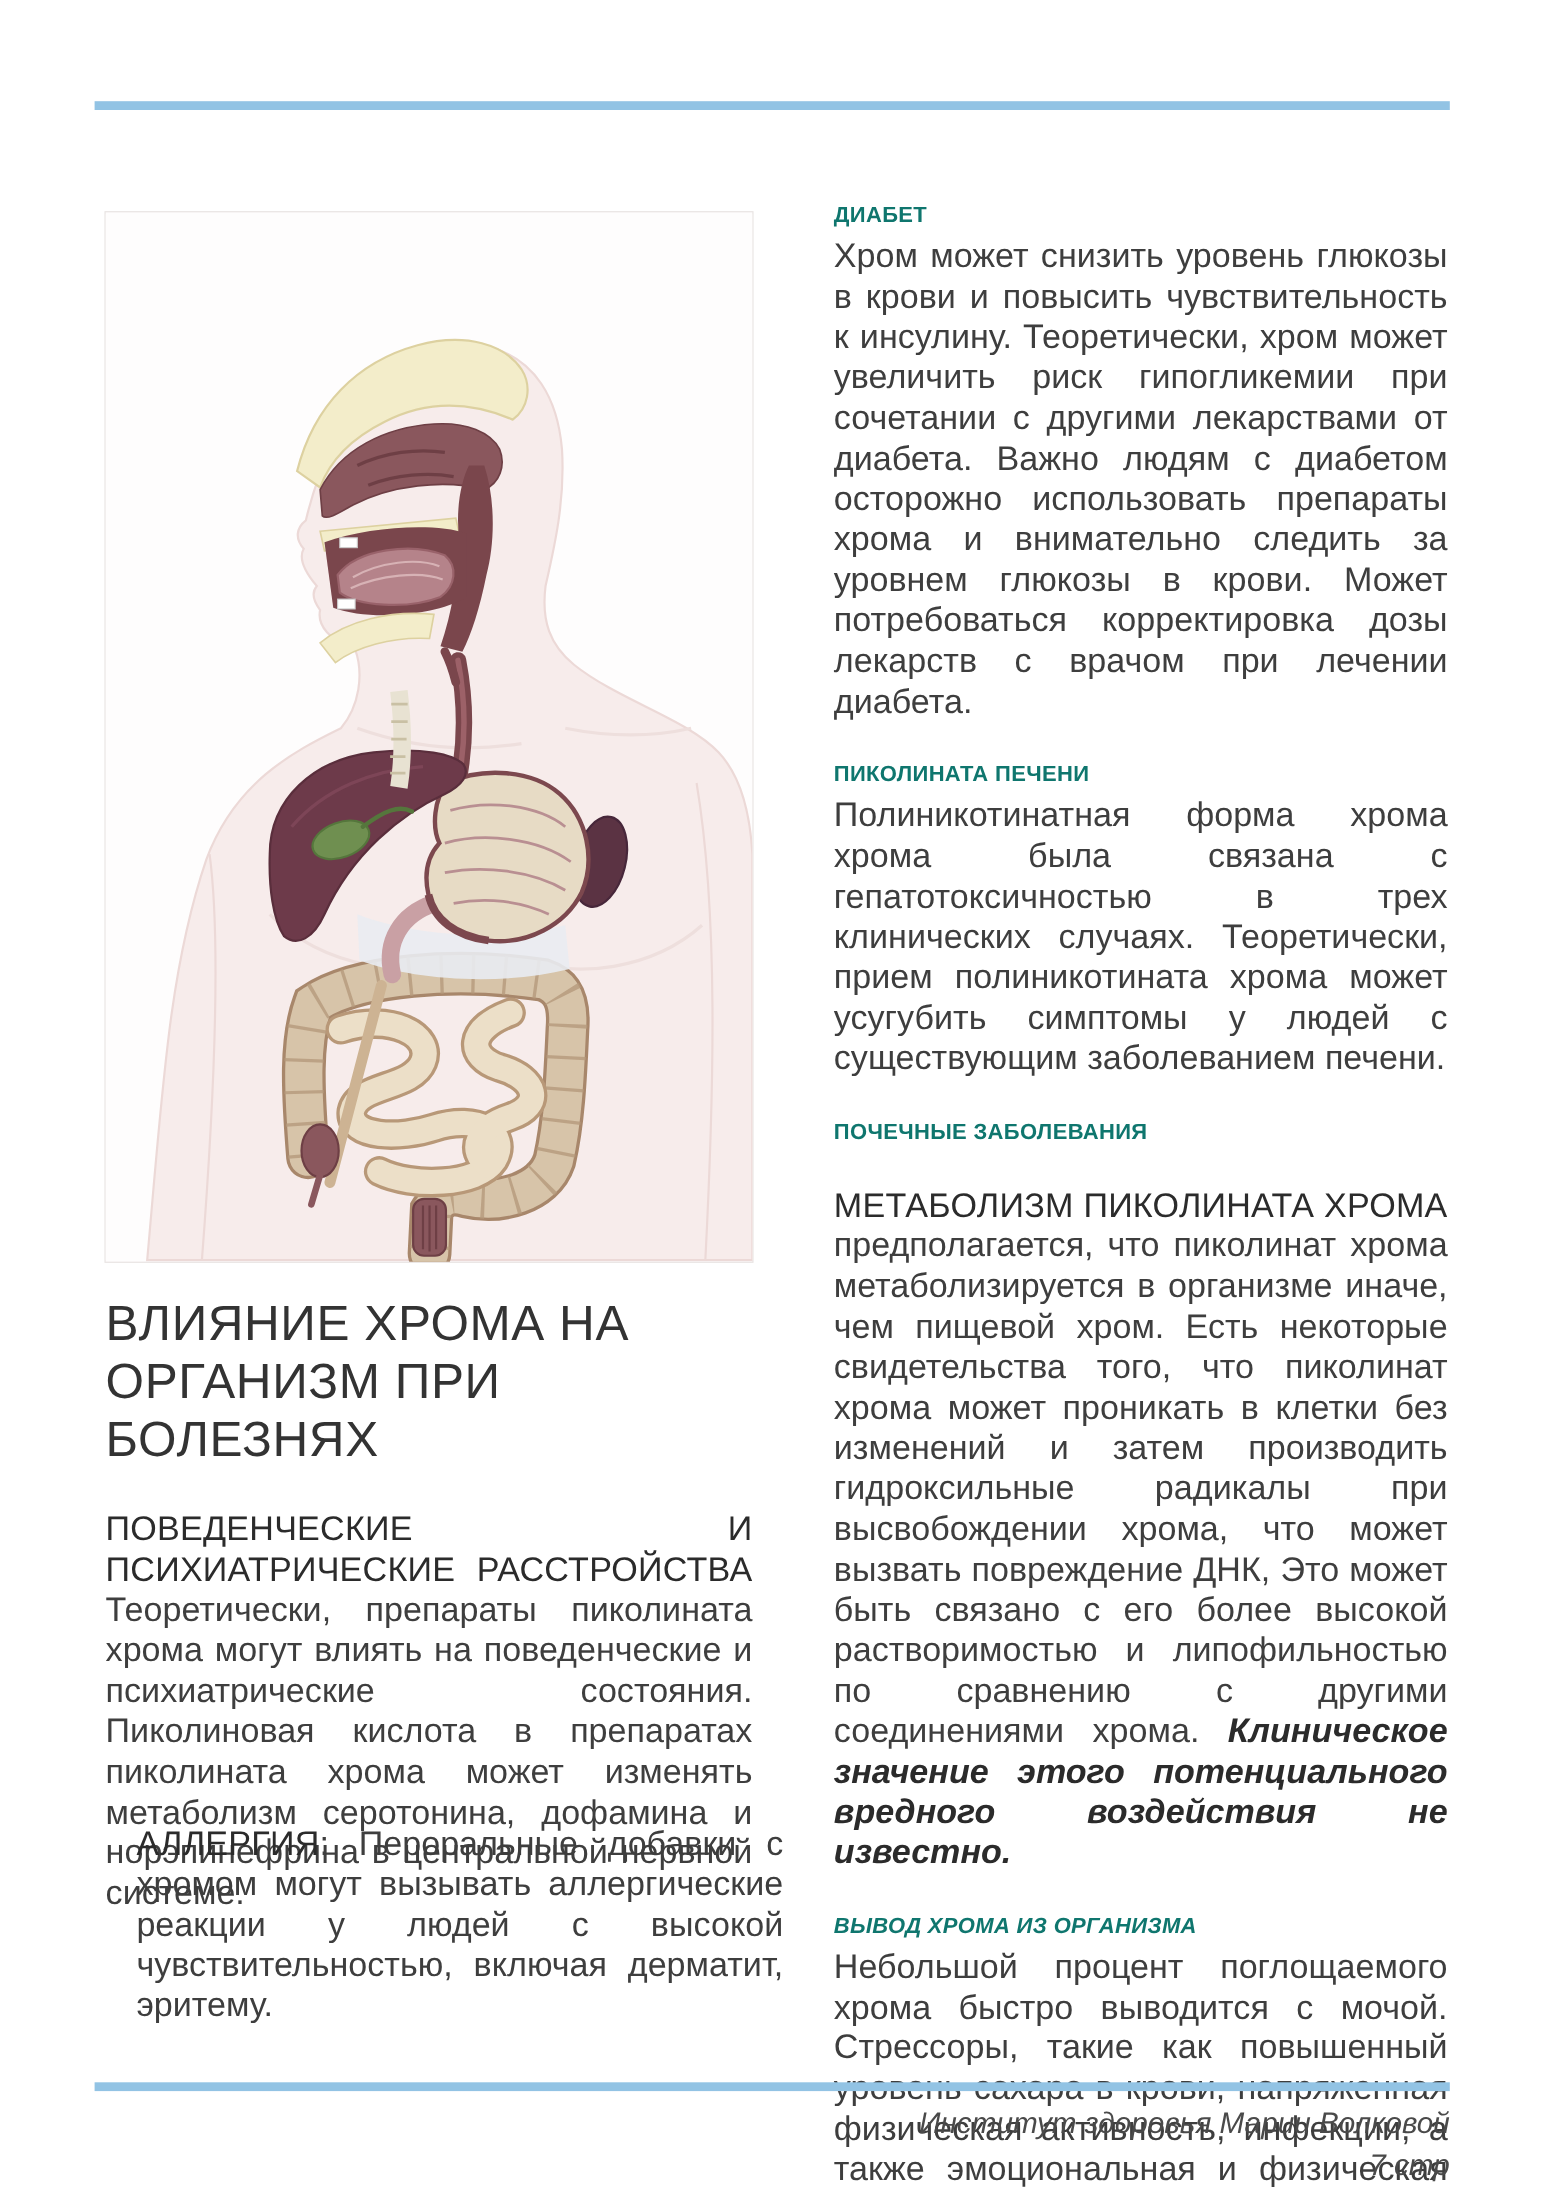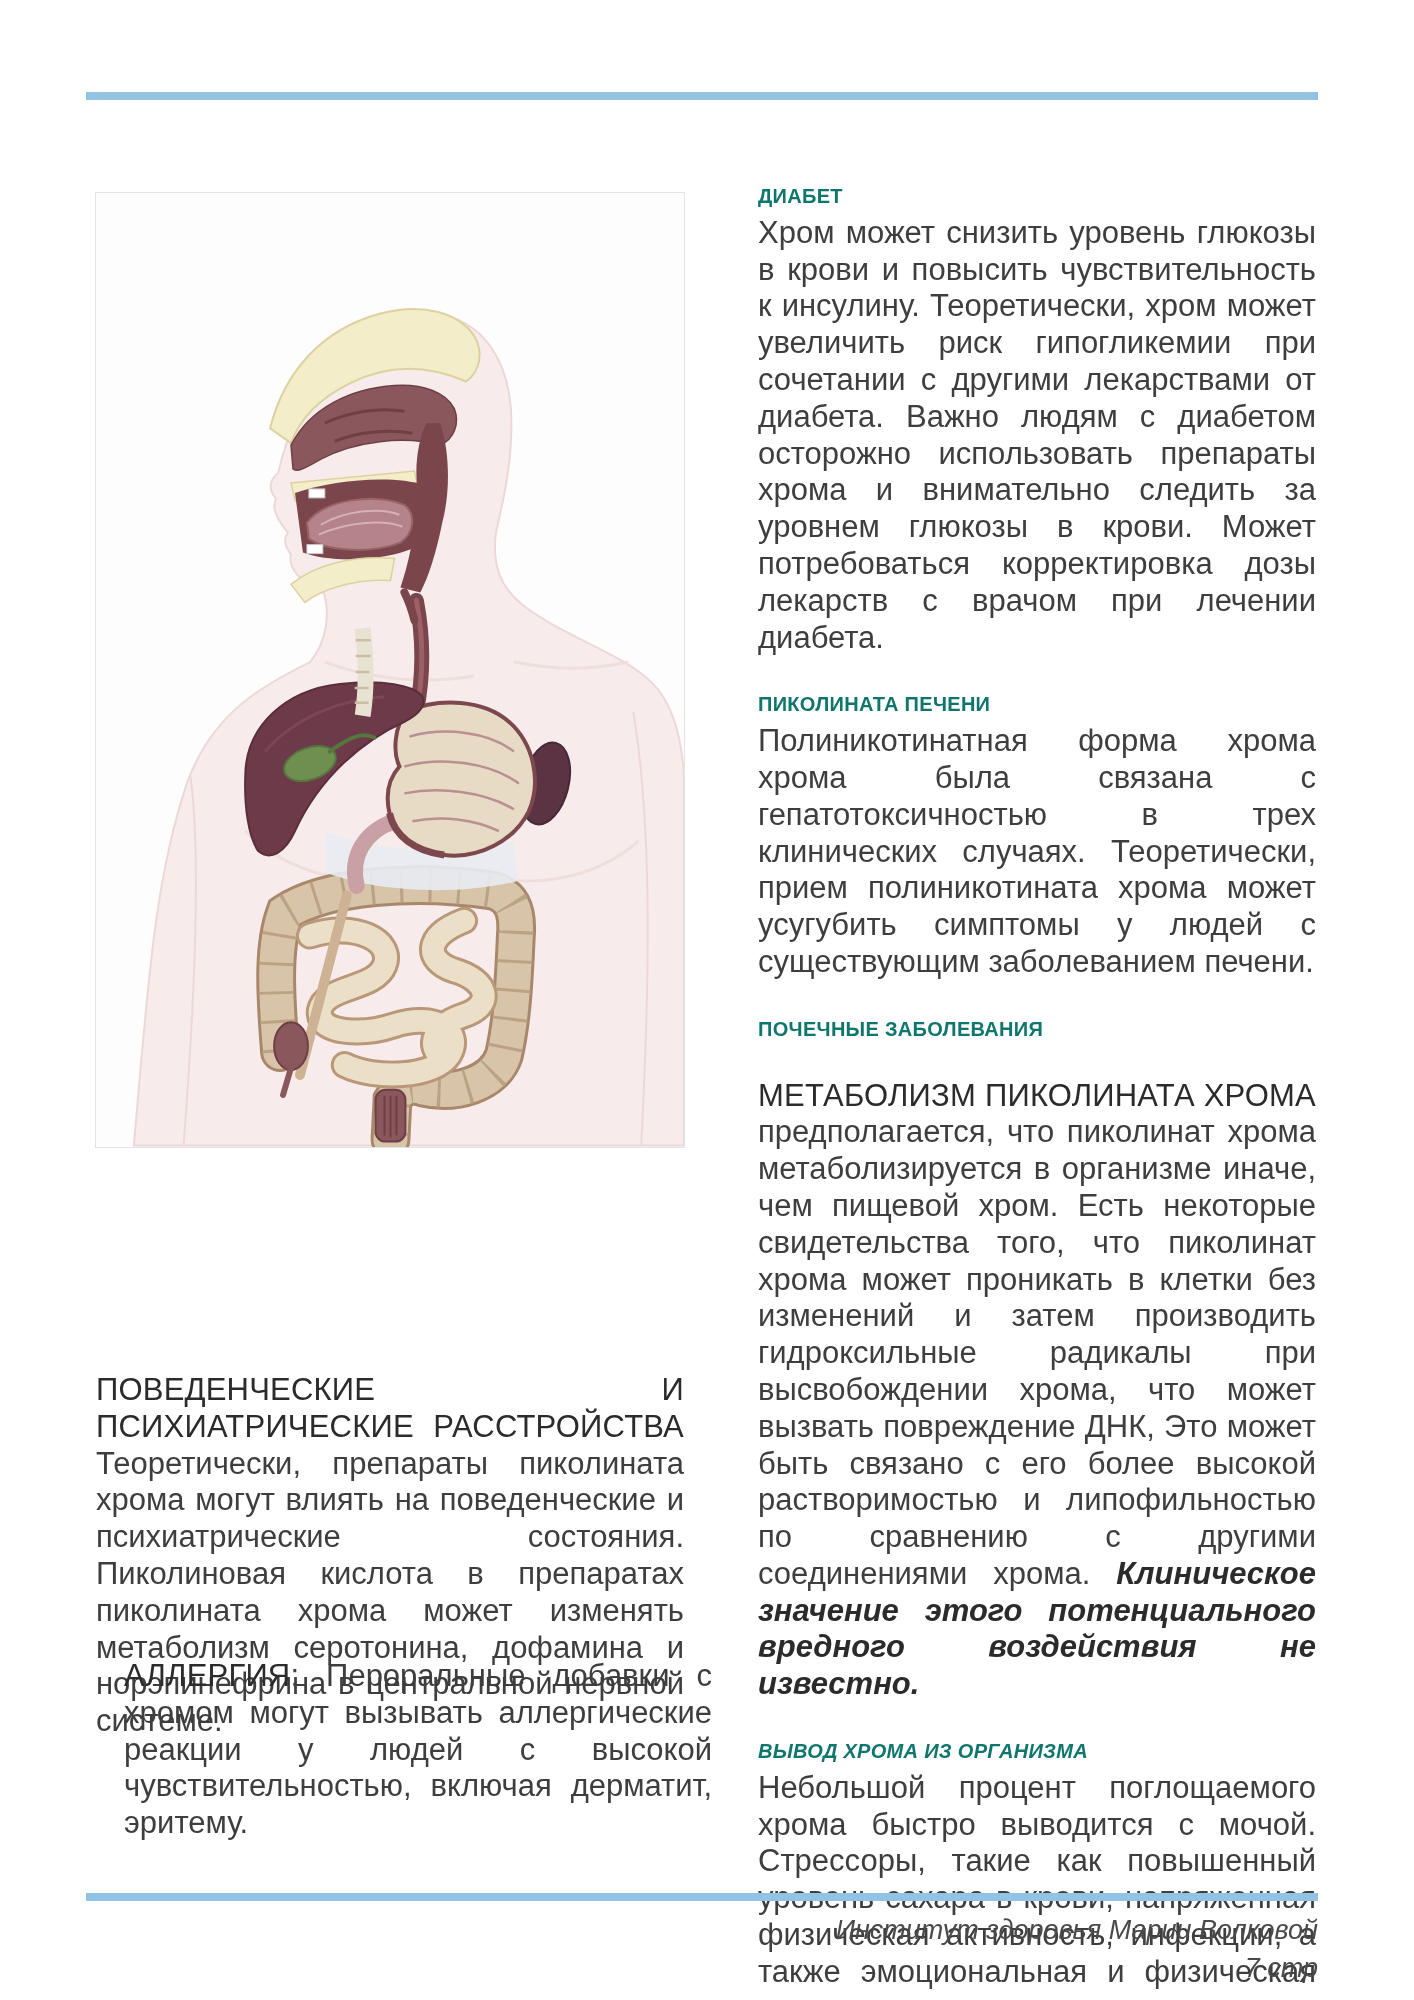--- a/index.html
+++ b/index.html
@@ -142,20 +142,23 @@
         <path d="M 261 448 L 276 448 M 261 464 L 276 464 M 261 480 L 275 480 M 260 496 L 274 496 M 260 511 L 274 511" stroke="#c9c0a4" stroke-width="2.5"></path>
       </g>
 
       <g>
         <rect x="281" y="900" width="30" height="52" rx="10" fill="#8a575d" stroke="#6e3f45" stroke-width="2"></rect>
         <path d="M 290 906 L 290 946 M 296 906 L 296 948 M 302 906 L 302 946" stroke="#6e3f45" stroke-width="2"></path>
       </g>
     </svg>
   </div>
 
+  <div class="doc-title">ВЛИЯНИЕ ХРОМА НА
+ОРГАНИЗМ ПРИ
+БОЛЕЗНЯХ</div>
 
   <div class="lpara1">
     <p class="body"><strong class="lead">ПОВЕДЕНЧЕСКИЕ И ПСИХИАТРИЧЕСКИЕ РАССТРОЙСТВА</strong><span> Теоретически, препараты пиколината хрома могут влиять на поведенческие и психиатрические состояния. Пиколиновая кислота в препаратах пиколината хрома может изменять метаболизм серотонина, дофамина и норэпинефрина в центральной нервной системе.</span></p>
   </div>
 
   <div class="lpara2">
     <p class="body"><strong class="lead">АЛЛЕРГИЯ</strong><span>: Пероральные добавки с хромом могут вызывать аллергические реакции у людей с высокой чувствительностью, включая дерматит, эритему.</span></p>
   </div>
 
   <div class="right-col">

